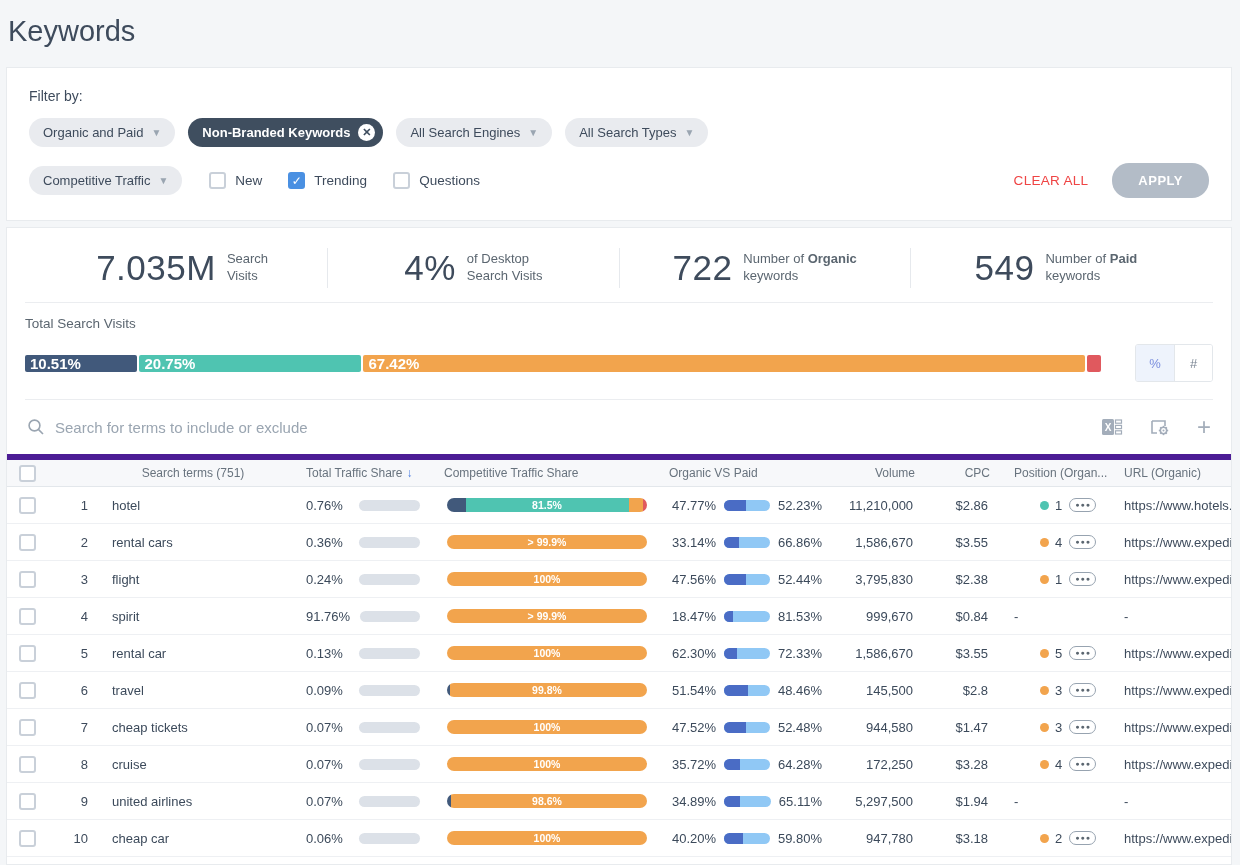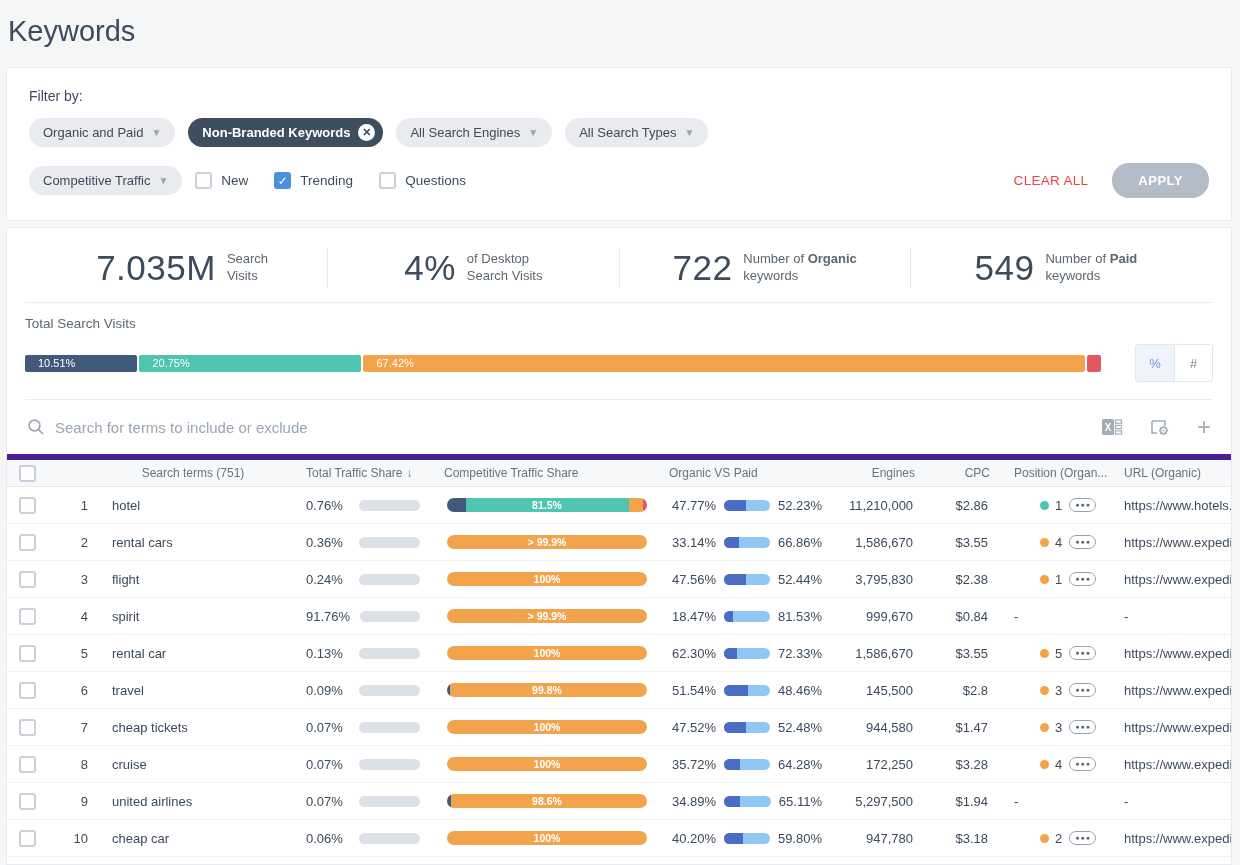--- a/index.html
+++ b/index.html
@@ -15,21 +15,21 @@
   .filter-card { padding:20px 22px 22px 22px; }
   .filter-label { font-size:14px; color:#3E4B5C; margin-bottom:14px; }
   .pill-row { display:flex; align-items:center; gap:13px; }
   .pill-row + .pill-row { margin-top:16px; }
   .pill { display:inline-flex; align-items:center; gap:8px; height:29px; padding:0 14px;
     background:#E9EBEF; border-radius:15px; font-size:13px; color:#3E4B5C; cursor:pointer; }
   .pill .caret { color:#9AA5B1; font-size:10px; }
   .pill.dark { background:#3F4E5F; color:#fff; font-weight:bold; padding-right:8px; }
   .chip-x { width:17px; height:17px; border-radius:50%; background:#fff; color:#3F4E5F;
     font-size:11px; font-weight:bold; display:inline-flex; align-items:center; justify-content:center; }
-  .cb-group { display:flex; align-items:flex-start; gap:26px; }
+  .cb-group { display:flex; align-items:flex-start; gap:26px; margin-left:14px; }
   .cb-item { display:flex; align-items:center; gap:9px; font-size:13.5px; color:#3E4B5C; cursor:pointer; }
   .checkbox { width:17px; height:17px; border:2px solid #C9D0D9; border-radius:3px; background:#fff;
     display:inline-flex; align-items:center; justify-content:center; }
   .checkbox.checked { background:#4A90E2; border-color:#4A90E2; color:#fff; font-size:12px; }
   .filter-actions { margin-left:auto; display:flex; align-items:center; gap:24px; }
   .link-btn { color:#ef4444; font-size:13.5px; letter-spacing:.3px; cursor:pointer; }
   .apply-btn { background:#B3BCC7; color:#fff; font-size:13px; font-weight:bold; letter-spacing:.5px;
     border:none; border-radius:17px; padding:10px 26px; cursor:pointer; }
 
   
@@ -42,21 +42,21 @@
   .stat-label { font-size:13px; color:#5B6670; line-height:1.3; }
 
   .hdiv { border-top:1px solid #EBEDF0; margin:0 18px; }
 
   .tsv-block { padding:13px 18px 17px 18px; }
   .tsv-title { font-size:13.5px; color:#5B6670; margin-bottom:13px; }
   .tsv-row { display:flex; align-items:center; }
   .tsv-bar { flex:1; height:17px; display:flex; }
   .tsv-seg { height:100%; border-radius:2px; margin-right:2px; display:flex; align-items:center; }
   .tsv-seg:last-child { margin-right:0; }
-  .tsv-seg span { color:#fff; font-size:11px; font-weight:normal; padding-left:13px; white-space:nowrap; }
+  .tsv-seg span { color:#fff; font-size:15px; font-weight:bold; padding-left:5px; white-space:nowrap; }
   .unit-toggle { margin-left:34px; display:flex; border:1px solid #E3E7EB; border-radius:3px; overflow:hidden; }
   .unit-cell { width:38px; height:36px; display:flex; align-items:center; justify-content:center;
     font-size:13px; color:#7A8593; background:#fff; cursor:pointer; }
   .unit-cell.active { background:#EEF3FC; color:#7C8FDE; }
   .unit-cell + .unit-cell { border-left:1px solid #E3E7EB; }
 
   .search-row { display:flex; align-items:center; padding:15px 20px; }
   .search-input { border:none; outline:none; flex:1; font-size:15px; color:#3E4B5C; margin-left:10px;
     font-family:"Liberation Sans", sans-serif; }
   .search-input::placeholder { color:#9AA5B1; }
@@ -255,21 +255,21 @@
       <div class="th hc-check">
           <span class="checkbox"></span>
         </div>
       <div class="th"></div>
       <div class="th center">Search terms (751)</div>
       <div class="th">
         <span>Total Traffic Share</span><span class="sort-arrow">↓</span>
       </div>
       <div class="th">Competitive Traffic Share</div>
       <div class="th">Organic VS Paid</div>
-      <div class="th right">Engines</div>
+      <div class="th right">Volume</div>
       <div class="th right">CPC</div>
       <div class="th">Position (Organ...</div>
       <div class="th">URL (Organic)</div>
     </div>
 
     <div>
   <div class="grid trow">
     <div class="cell c-check">
             <span class="checkbox"></span>
           </div>

